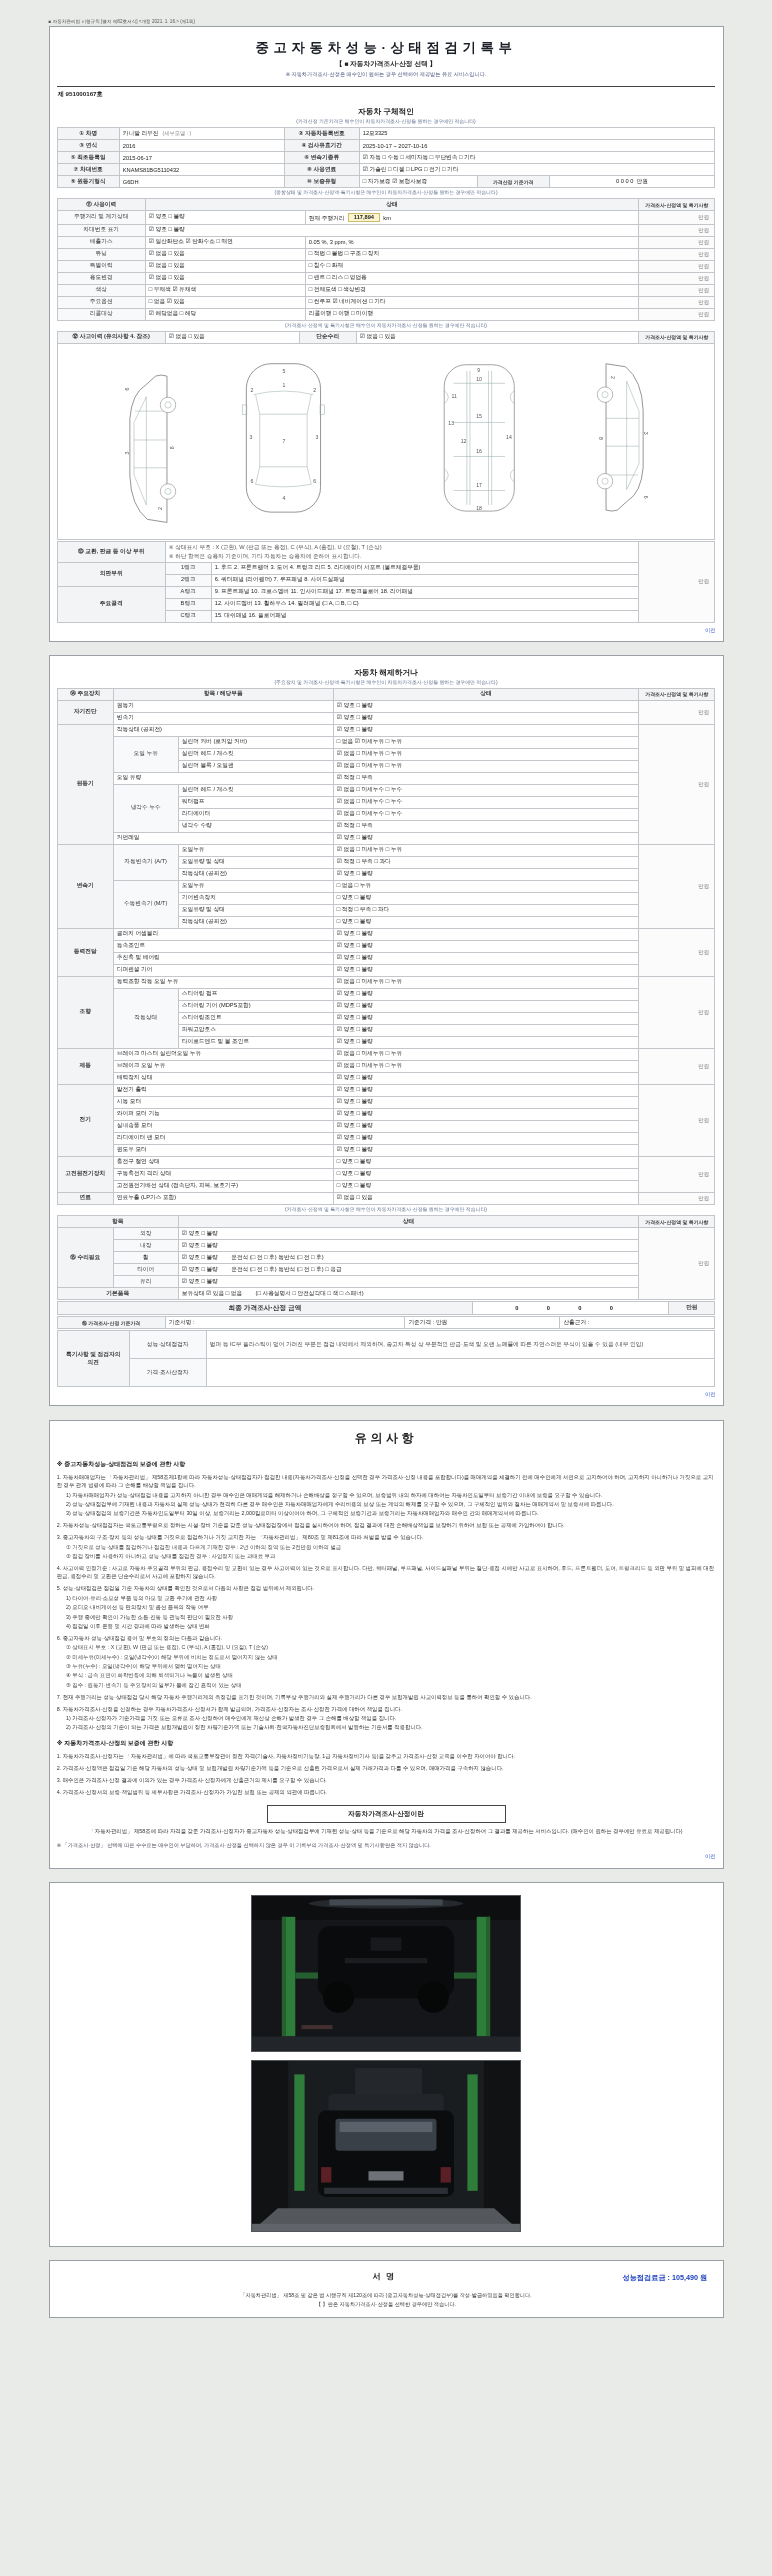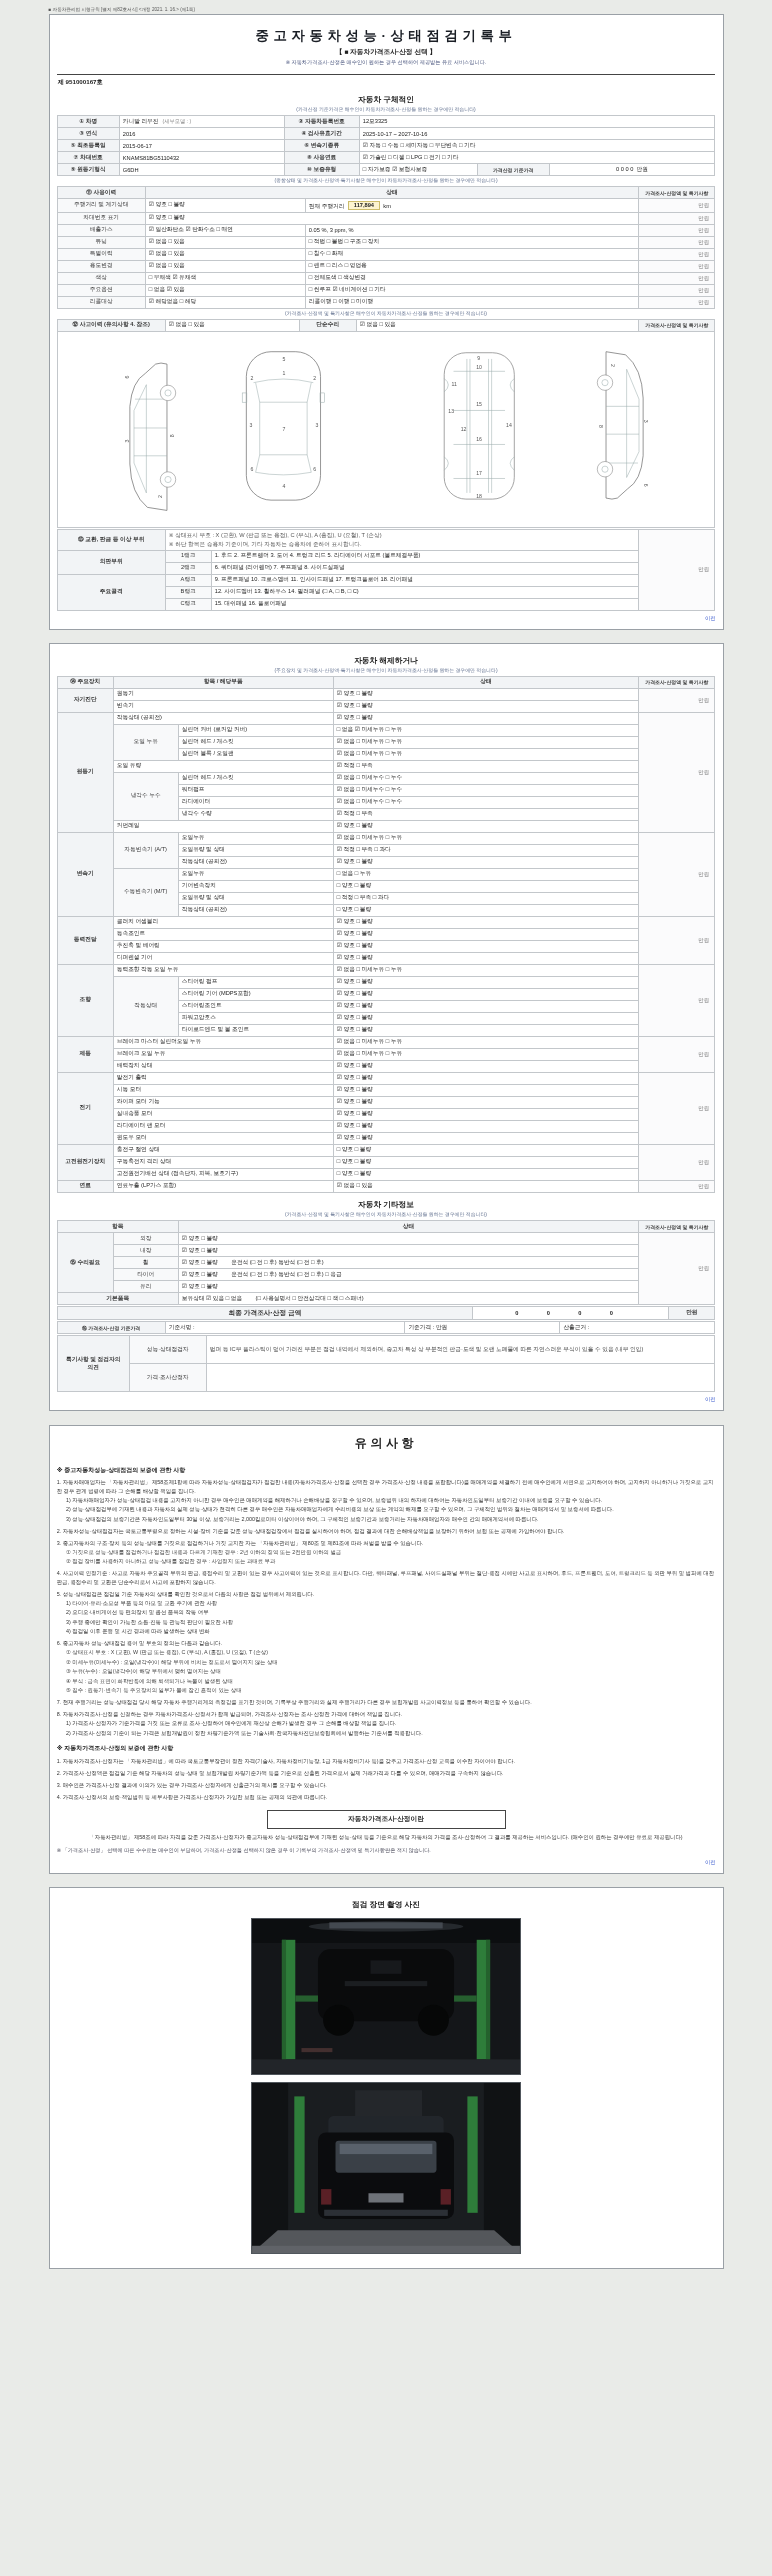--- a/index.html
+++ b/index.html
@@ -1,17 +1,17 @@
 <!DOCTYPE html>
 <html style="font-size:8.2px"><head>
 <meta charset="utf-8">
 <style>
   html,body{margin:0;padding:0;}
   body{background:#e9ebe8;font-family:"Liberation Sans","DejaVu Sans",sans-serif;color:#222;}
-  .page{width:745px;margin:4px auto;padding:3.1px 0 15.5px;}
+  .page{width:745px;margin:16px auto;padding:3.1px 0 15.5px;}
   .formref{width:675px;margin:0 auto 2.1px;font-size:4.6px;color:#555;}
   .panel{width:675px;margin:0 auto 13.4px;background:#fff;border:0.5px solid #9aa0a6;padding:5.2px 7.2px 7.2px;box-sizing:border-box;}
   .titlebox{text-align:center;padding:6.2px 0 2.1px;}
   .doc-title{font-size:13.4px;font-weight:bold;letter-spacing:4.6px;color:#1b1f26;}
   .doc-sub{font-size:6.7px;font-weight:bold;margin-top:3.6px;}
   .doc-note{font-size:5.2px;color:#44507a;margin-top:2.1px;}
   .title-sep{border-top:1px solid #444;margin:5.2px 0 3.1px;}
   .docno{font-size:6.2px;font-weight:bold;margin:3.1px 1px 2.1px;}
   .sec-title{font-size:7.7px;font-weight:bold;text-align:center;padding:6.2px 0 1px;}
   .sec-note{font-size:4.9px;color:#5a6a8a;text-align:center;padding-bottom:3.1px;}
@@ -524,21 +524,20 @@
           </tr>
    <tr>
             <td class="lb">연료</td>
             <td class="it" colspan="2">연료누출 (LP가스 포함)</td>
             <td class="st">☑ 없음    □ 있음</td>
             <td class="pr">만원</td>
           </tr>
   </tbody>
       </table>
 
-  <div class="sec-title">자동차 기타정보</div>
   <div class="sec-note">(가격조사·산정액 및 특기사항은 매수인이 자동차가격조사·산정을 원하는 경우에만 적습니다)</div>
   <table class="tbl">
    <colgroup>
           <col style="width:56px">
           <col style="width:65px">
           <col>
           <col style="width:76px">
         </colgroup>
    <tbody>
           <tr>
@@ -689,21 +688,20 @@
 
    <div class="nt-item c0">4. 가격조사·산정서의 보증·책임범위 등 세부사항은 가격조사·산정자가 가입한 보험 또는 공제의 약관에 따릅니다.</div>
 
   <div class="info-box">자동차가격조사·산정이란</div>
   <div class="box-text">「자동차관리법」 제58조에 따라 자격을 갖춘 가격조사·산정자가 중고자동차 성능·상태점검부에 기재된 성능·상태 등을 기준으로 해당 자동차의 가격을 조사·산정하여 그 결과를 제공하는 서비스입니다. (매수인이 원하는 경우에만 유료로 제공됩니다)</div>
   <div class="foot-note">※ 「가격조사·산정」 선택에 따른 수수료는 매수인이 부담하며, 가격조사·산정을 선택하지 않은 경우 이 기록부의 가격조사·산정액 및 특기사항란은 적지 않습니다.</div>
   <div class="back"><span>이전</span></div>
  </div>
 
  <div class="panel">
-  <div class="sec-title">점검 장면 촬영 사진</div>
   <svg class="photo" width="268" height="155" viewBox="0 0 520 300">
    <rect width="520" height="300" fill="#141619"></rect>
    <rect width="520" height="46" fill="#0c0e10"></rect>
    <rect x="150" y="6" width="220" height="12" fill="#3a3f45"></rect>
    <ellipse cx="260" cy="14" rx="150" ry="10" fill="#555b63" opacity="0.35"></ellipse>
    <rect x="58" y="40" width="26" height="232" fill="#2e7d3a"></rect>
    <rect x="58" y="40" width="8" height="232" fill="#24612d"></rect>
    <rect x="436" y="40" width="26" height="232" fill="#2e7d3a"></rect>
    <rect x="454" y="40" width="8" height="232" fill="#24612d"></rect>
    <rect x="84" y="148" width="110" height="12" fill="#265f2f"></rect>
@@ -729,14 +727,24 @@
    <rect x="170" y="118" width="180" height="20" fill="#59616b"></rect>
    <rect x="134" y="206" width="20" height="30" fill="#5a2026"></rect>
    <rect x="366" y="206" width="20" height="30" fill="#5a2026"></rect>
    <rect x="226" y="214" width="68" height="18" fill="#6e7278"></rect>
    <rect x="140" y="246" width="240" height="12" fill="#2c3036"></rect>
    <polygon points="0,330 520,330 470,286 50,286" fill="#54575b"></polygon>
    <rect x="0" y="316" width="520" height="14" fill="#606368"></rect>
   </svg>
  </div>
 
+ <div class="panel">
+  <div class="sign-row">
+   <span class="sign-title">서명</span>
+   <span class="fee"><span>성능점검료금 :</span> <span>105,490</span> <span>원</span></span>
+  </div>
+  <div class="sign-lines">
+   <div>「자동차관리법」 제58조 및 같은 법 시행규칙 제120조에 따라 (중고자동차성능·상태점검부)를 작성·발급하였음을 확인합니다.</div>
+   <div>【 】란은 자동차가격조사·산정을 선택한 경우에만 적습니다.</div>
+  </div>
+ </div>
 </div>
 
 
 </body></html>

